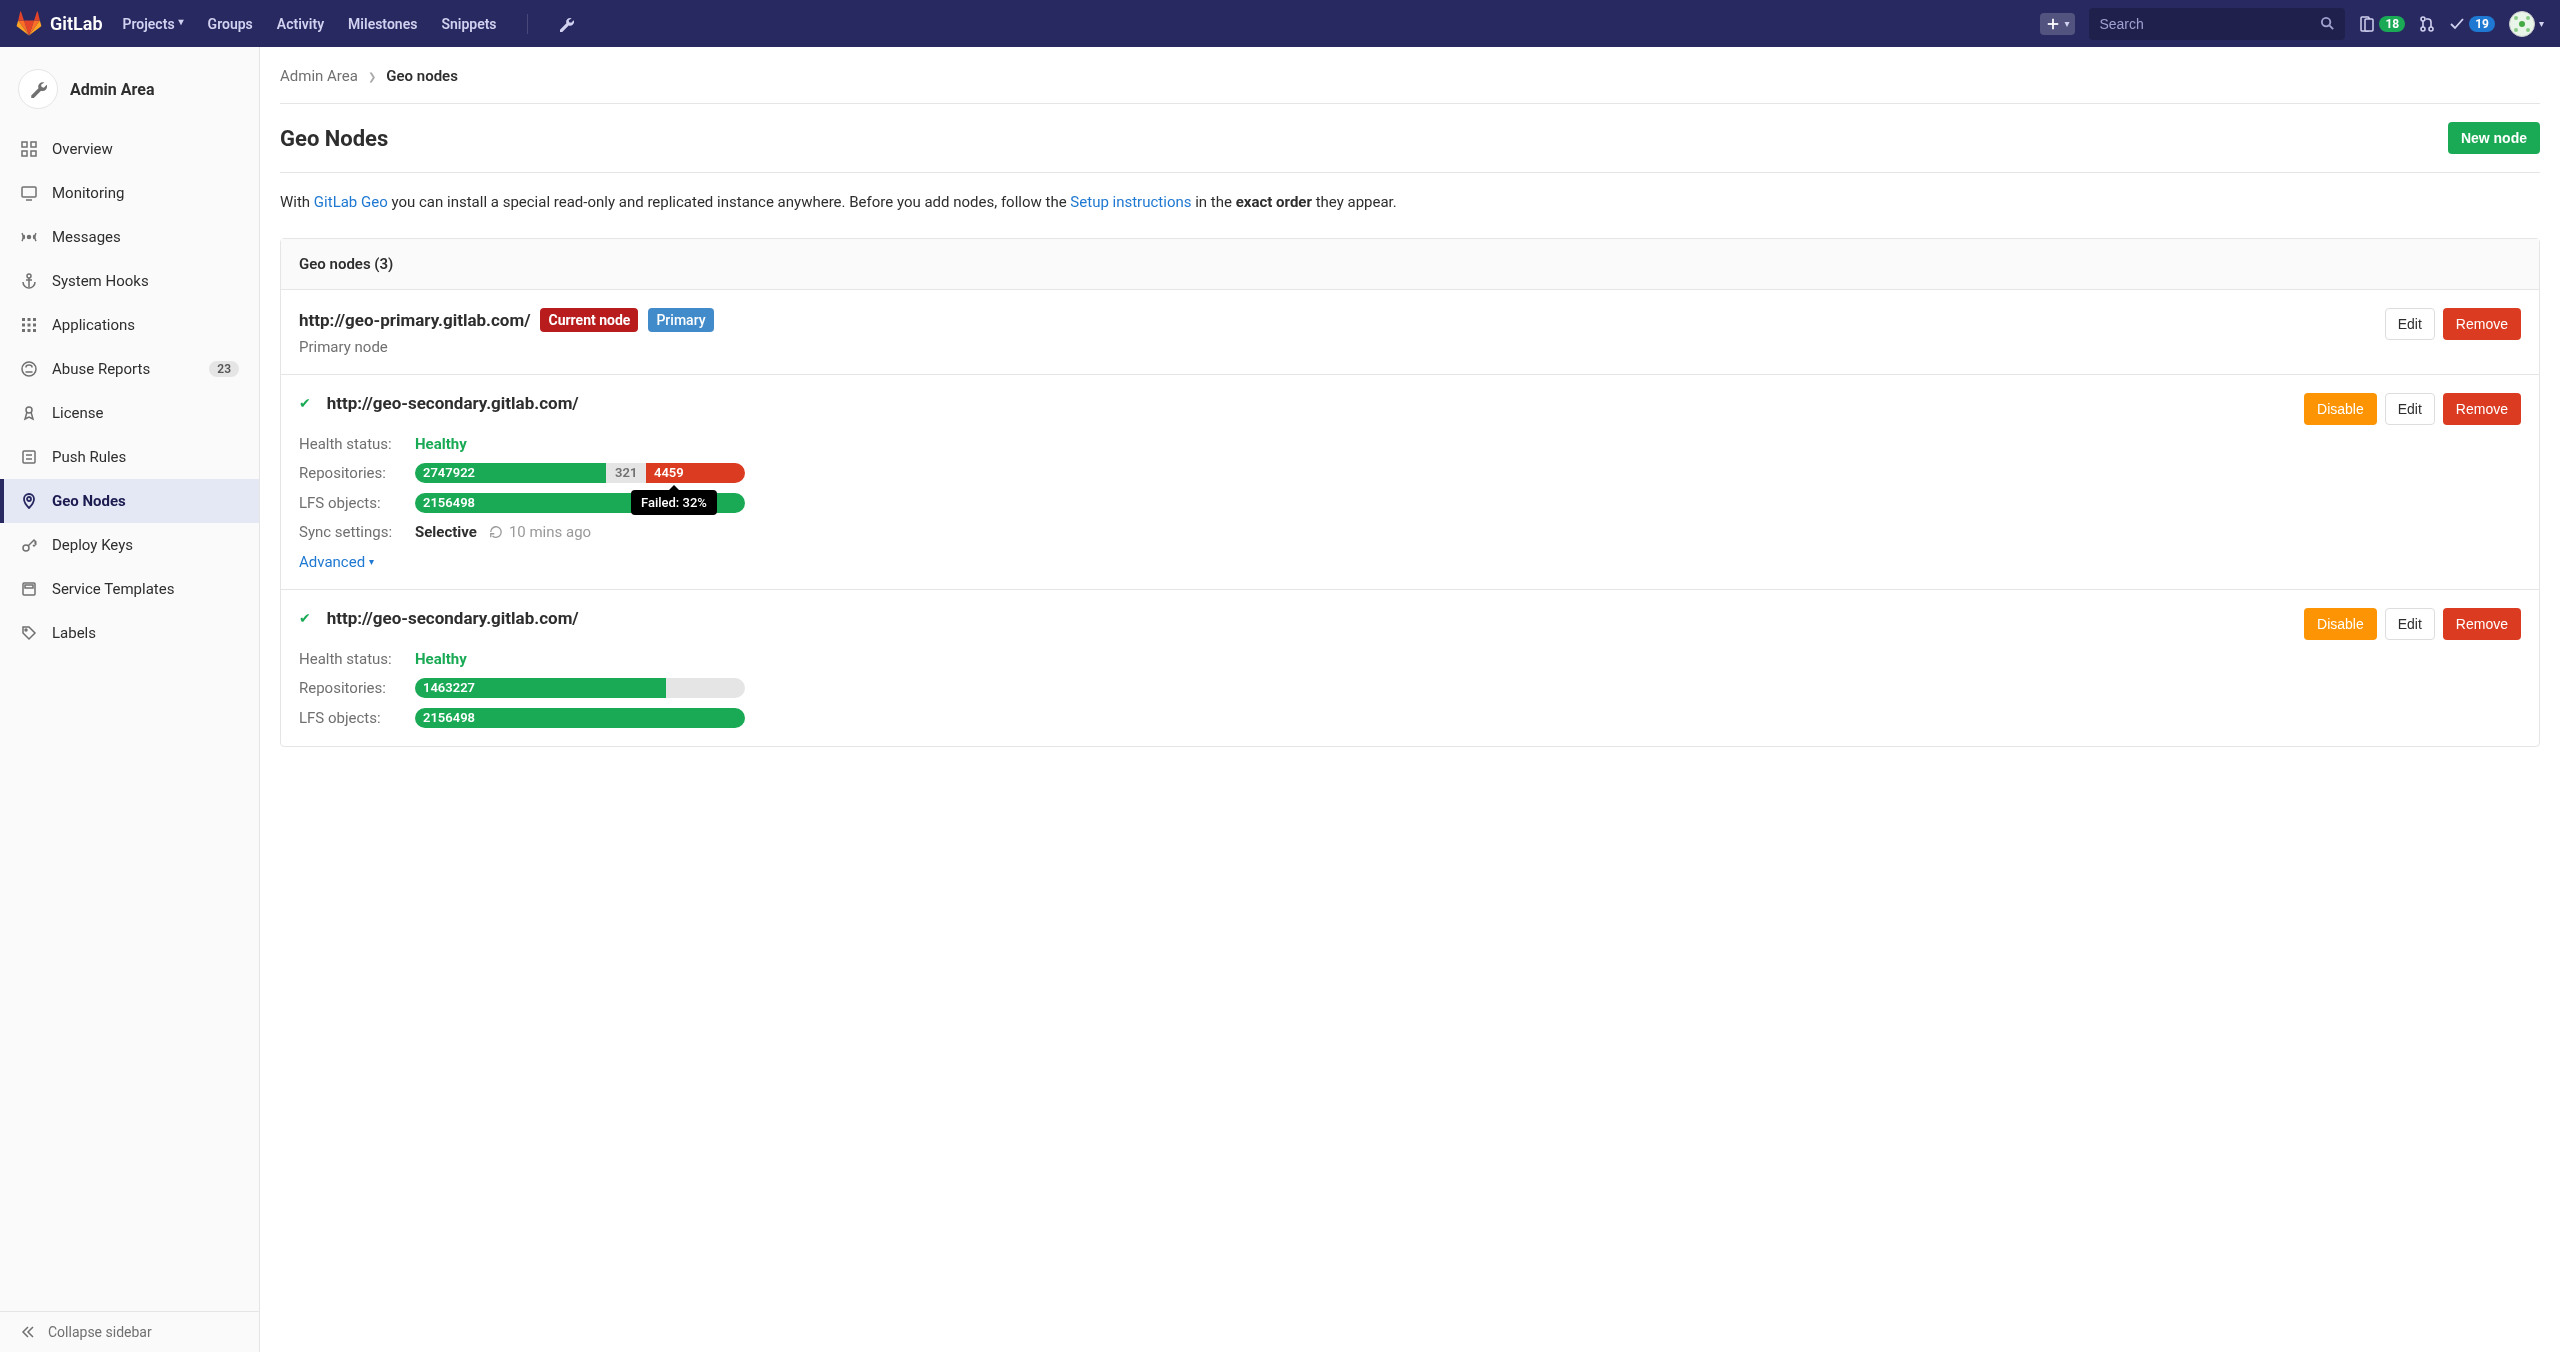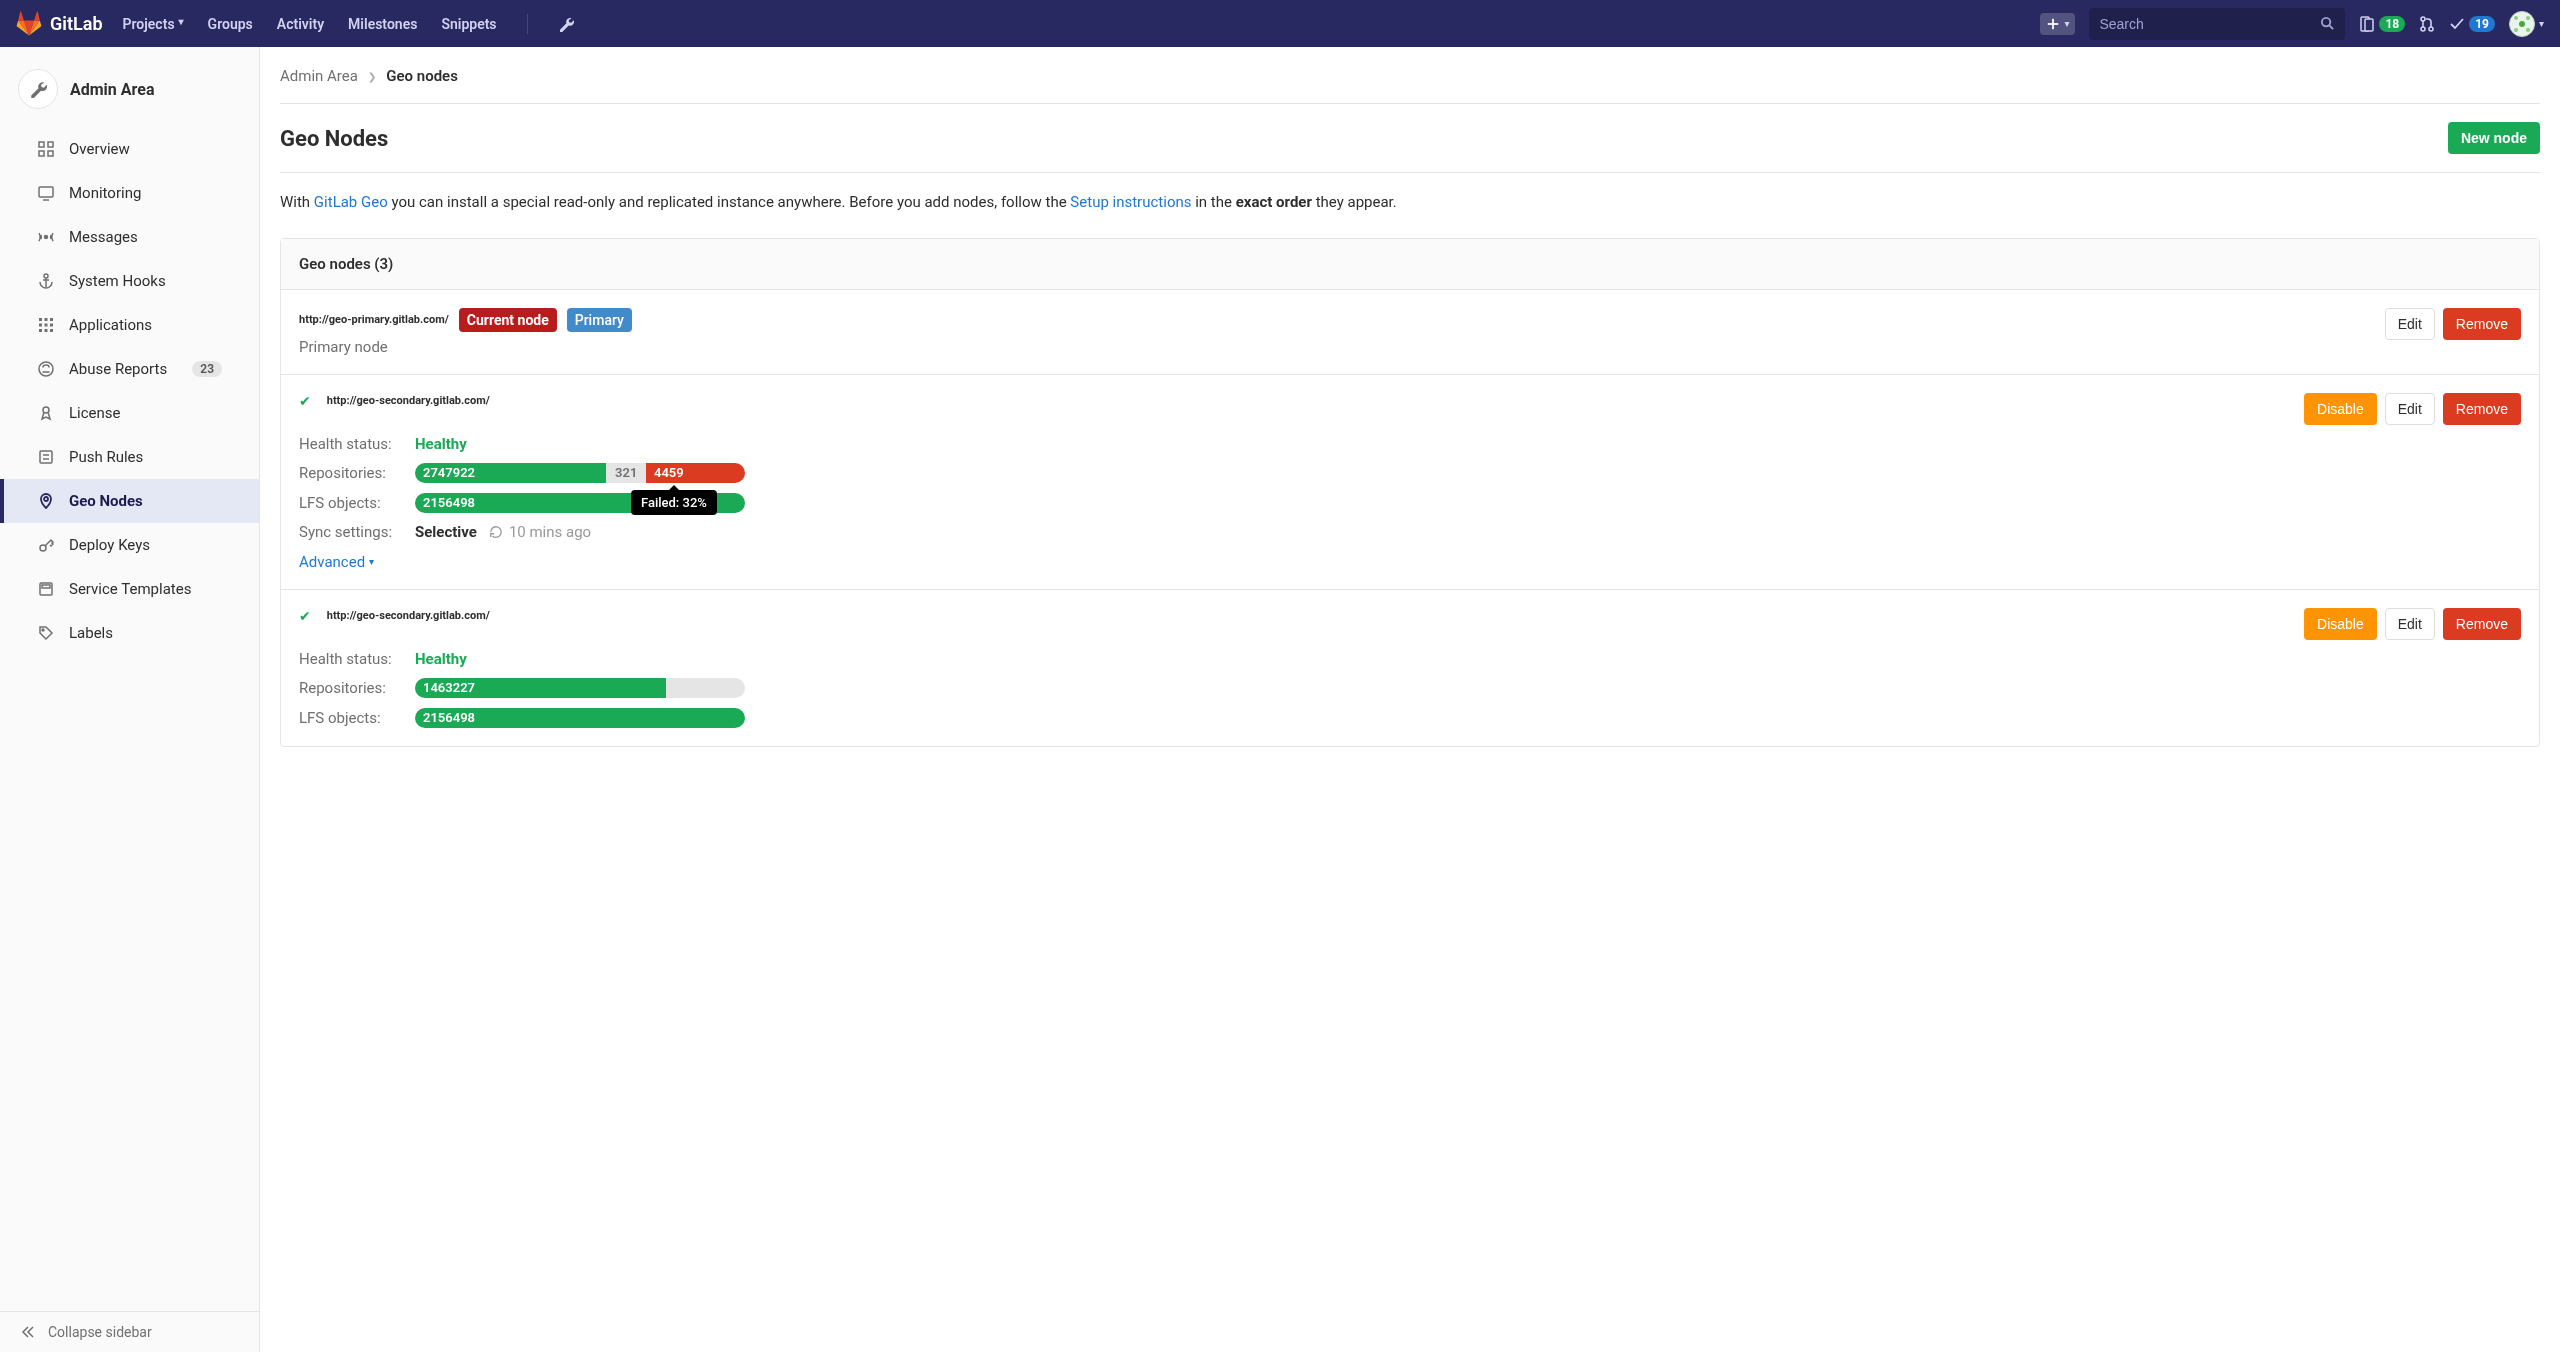--- a/index.html
+++ b/index.html
@@ -24,21 +24,21 @@
 .nav-badge-blue { background: #1f78d1; }
 .avatar { width: 26px; height: 26px; border-radius: 50%; background: #e8f5e8; border: 1px solid #ccc; display: flex; align-items: center; justify-content: center; }
 
 
 .app-body { display: flex; height: calc(100vh - 47px); }
 .sidebar { width: 260px; min-width: 260px; border-right: 1px solid #e5e5e5; background: #fafafa; display: flex; flex-direction: column; padding-top: 12px; }
 .sidebar-header { display: flex; align-items: center; gap: 12px; padding: 10px 18px 18px 18px; }
 .sidebar-header-icon { width: 40px; height: 40px; border-radius: 50%; background: #fff; border: 1px solid #e5e5e5; display: flex; align-items: center; justify-content: center; }
 .sidebar-title { font-weight: 700; font-size: 16px; color: #2e2e2e; }
 .sidebar-list { list-style: none; flex: 1; }
-.sidebar-item { display: flex; align-items: center; gap: 14px; padding: 13px 37px; cursor: pointer; color: #2e2e2e; font-size: 15px; position: relative; }
+.sidebar-item { display: flex; align-items: center; gap: 14px; padding: 13px 20px; cursor: pointer; color: #2e2e2e; font-size: 15px; position: relative; }
 .sidebar-item.active { background: #e4e8f5; font-weight: 700; color: #1b1b50; box-shadow: inset 4px 0 0 #292961; }
 .sidebar-ico { width: 18px; height: 18px; display: flex; align-items: center; justify-content: center; color: #707070; flex-shrink: 0; }
 .sidebar-item.active .sidebar-ico { color: #292961; }
 .sidebar-badge { margin-left: auto; background: #e5e5e5; color: #555; font-size: 12px; padding: 1px 8px; border-radius: 9px; font-weight: 600; }
 .sidebar-collapse { border-top: 1px solid #e5e5e5; padding: 12px 20px; display: flex; align-items: center; gap: 12px; color: #707070; cursor: pointer; font-size: 14px; }
 
 
 .main { flex: 1; overflow-y: auto; padding: 20px 20px 40px 20px; }
 .breadcrumb { display: flex; align-items: center; gap: 10px; color: #707070; font-size: 15px; padding-bottom: 18px; border-bottom: 1px solid #e5e5e5; }
 .breadcrumb .sep { color: #aaa; font-size: 10px; }
@@ -57,21 +57,21 @@
 
 
 .panel { border: 1px solid #e5e5e5; border-radius: 4px; }
 .panel-header { background: #fafafa; padding: 16px 18px; font-weight: 600; font-size: 15px; border-bottom: 1px solid #e5e5e5; }
 .node-card { padding: 18px; border-bottom: 1px solid #e5e5e5; }
 .node-card:last-child { border-bottom: none; }
 .node-head { display: flex; align-items: flex-start; }
 .node-head-left { flex: 1; }
 .node-actions { display: flex; gap: 8px; }
 .node-url-row { display: flex; align-items: center; gap: 10px; }
-.node-url { font-weight: 700; font-size: 11px; }
+.node-url { font-weight: 700; font-size: 17px; }
 .pill { border-radius: 4px; padding: 4px 8px; font-size: 14px; color: #fff; font-weight: 500; }
 .pill-green { background: #b91c1c; font-weight: bold; }
 .pill-blue { background: #428bca; }
 .node-sub { color: #707070; font-size: 15px; margin-top: 6px; }
 .check-ico { color: #1aaa55; margin-right: 6px; }
 
 .stat-row { display: flex; align-items: center; gap: 12px; margin-top: 10px; font-size: 15px; }
 .stat-label { color: #707070; min-width: 104px; }
 .stat-val-green { color: #1aaa55; font-weight: 700; }
 .stat-val-bold { font-weight: 700; }

